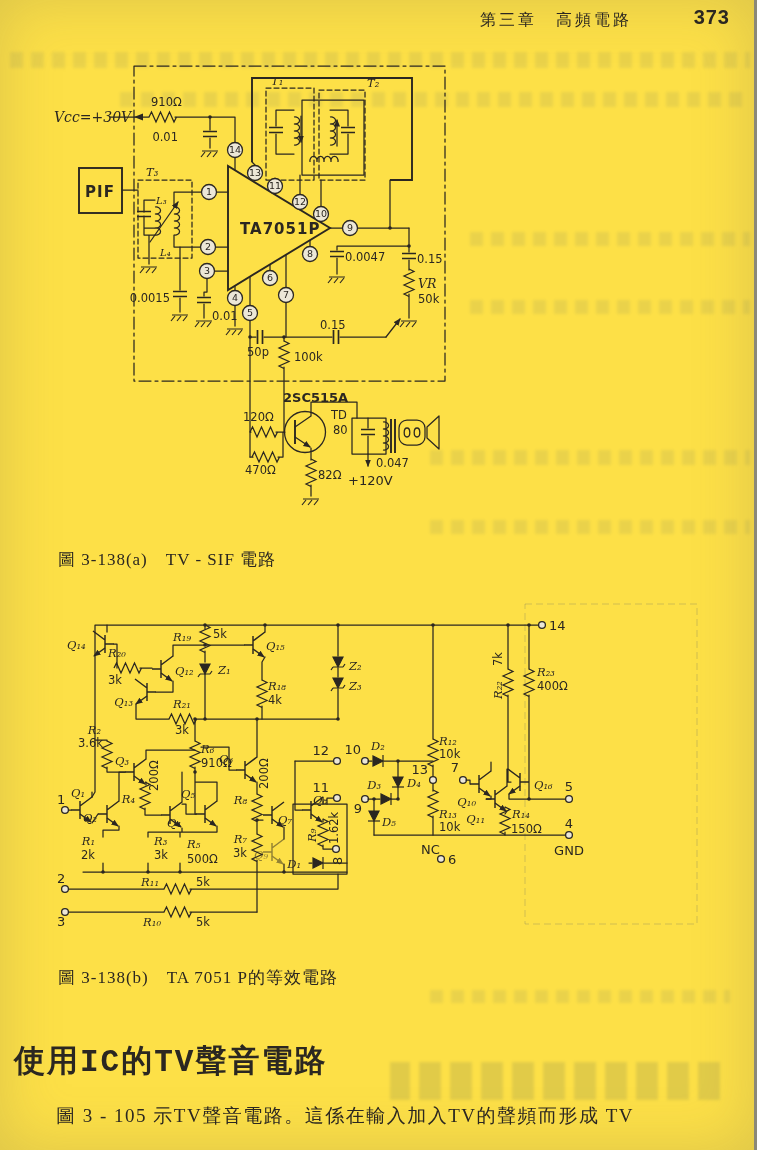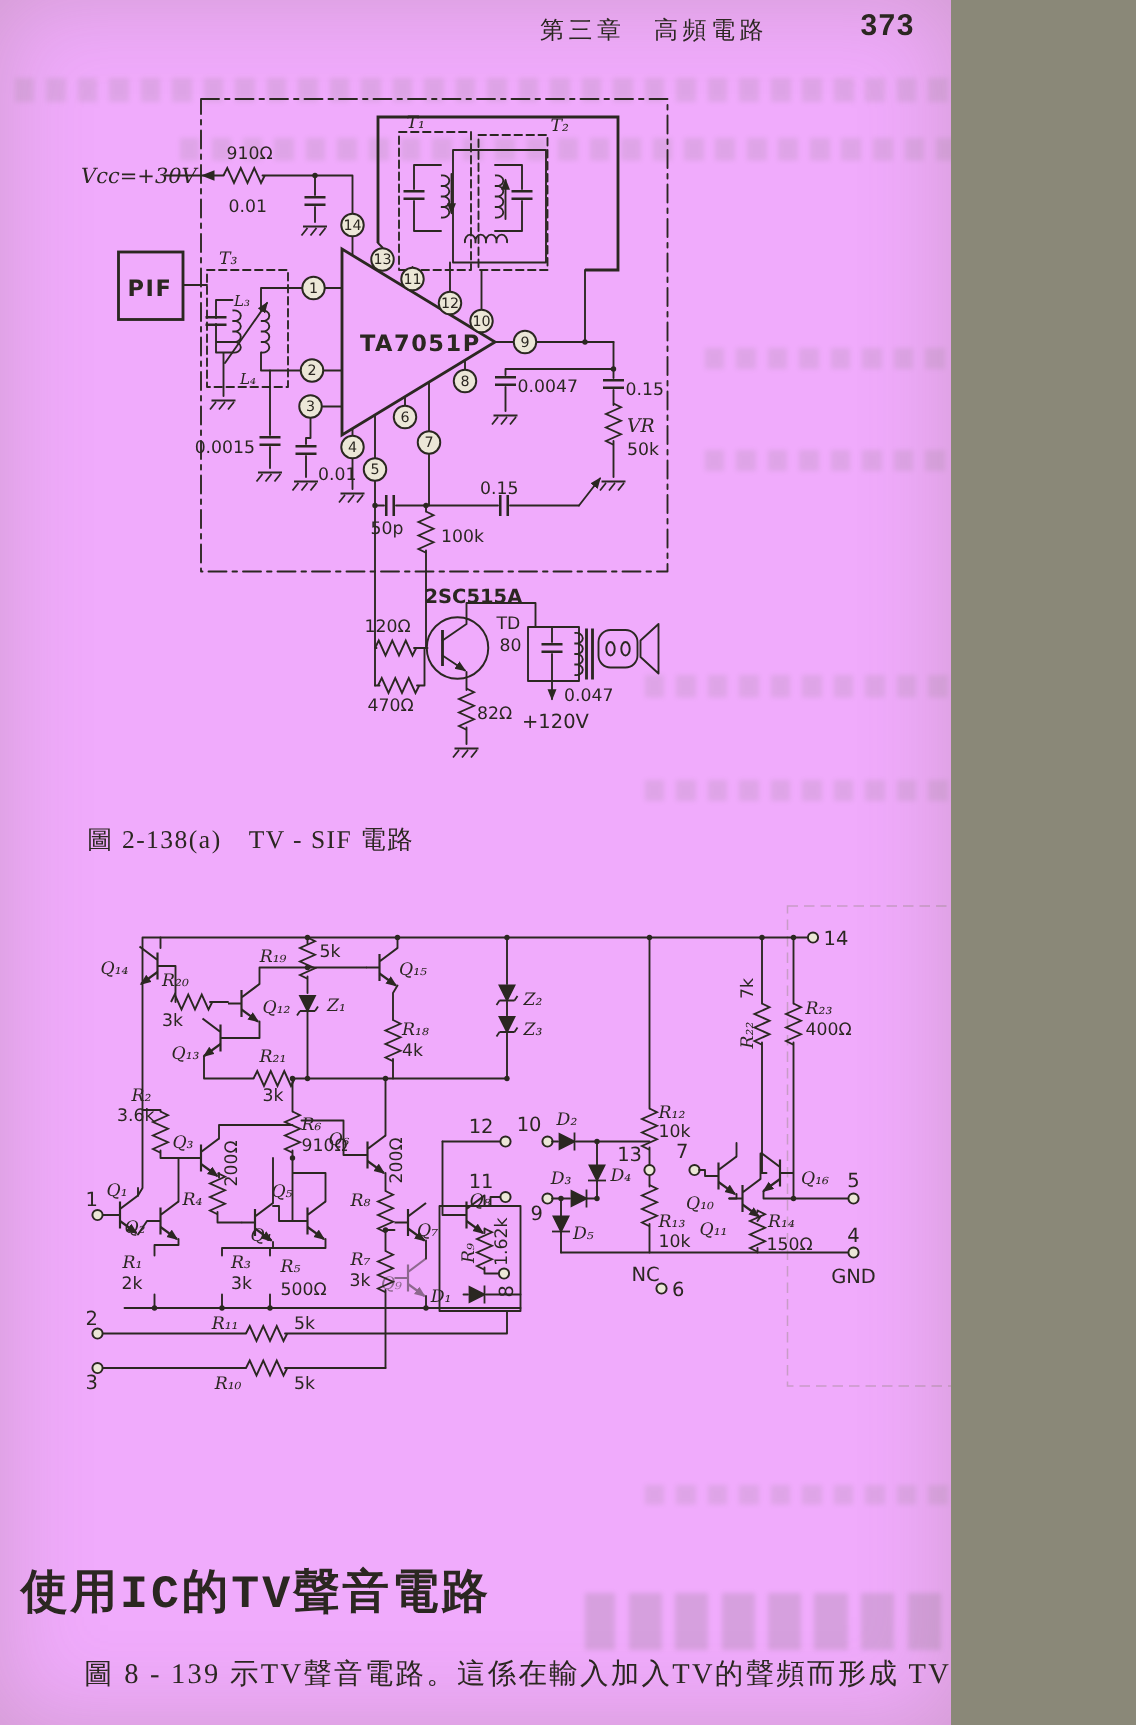--- a/index.html
+++ b/index.html
@@ -1,16 +1,16 @@
 <!DOCTYPE html>
 <html><head>
 <meta charset="utf-8">
 <style>
   html,body{margin:0;padding:0;background:#8a8878;}
-  .page{position:relative;width:634px;height:1150px;background:#f0abfc;
+  .page{position:relative;width:754px;height:1150px;background:#fde047;
         font-family:"Liberation Serif",serif;color:#2b2721;overflow:hidden;
         box-shadow:inset 0 0 60px rgba(120,110,80,.25);}
   .hdr-chapter{position:absolute;top:10px;right:122px;font-size:16px;letter-spacing:3px;}
   .hdr-page{position:absolute;top:6px;right:24px;font-size:20px;font-weight:bold;
             font-family:Liberation Sans, sans-serif;letter-spacing:1px;}
   .cap{position:absolute;left:58px;font-size:17px;letter-spacing:1px;}
   .cap-a{top:548px;} .cap-b{top:966px;}
   .heading{position:absolute;left:14px;top:1040px;font-size:31px;font-weight:bold;
            font-family:Liberation Mono, monospace;letter-spacing:2px;}
   .bodytext{position:absolute;left:56px;top:1103px;font-size:19px;letter-spacing:1.5px;width:690px;}
@@ -231,21 +231,21 @@
       <text class="val" x="191" y="371">120Ω</text>
       <text class="val" x="193" y="424">470Ω</text>
       <text class="val" x="266" y="429">82Ω</text>
       <text class="val" x="279" y="369">TD</text>
       <text class="val" x="281" y="384">80</text>
       <text class="val" x="324" y="417">0.047</text>
       <text class="val13" x="296" y="435">+120V</text>
     </g>
   </svg>
 
-  <div class="cap cap-a">圖 2-138(a)　TV - SIF 電路</div>
+  <div class="cap cap-a">圖 3-138(a)　TV - SIF 電路</div>
 
   <svg style="left:55px;top:592px;" width="650" height="355" viewBox="0 0 650 355">
 
     <rect x="470" y="12" width="172" height="320" class="ghost"></rect>
 
     <g>
 
       <path class="w" d="M40,33 H483 M40,33 V200 L37,205"></path>
       <circle class="term" cx="487" cy="33" r="3.4"></circle>
 
@@ -444,17 +444,18 @@
       <text class="val13" x="404" y="180" text-anchor="end">7</text>
       <text class="val13" x="366" y="262">NC</text>
       <text class="val13" x="393" y="272">6</text>
       <text class="val13" x="494" y="38">14</text>
       <text class="val13" x="514" y="199" text-anchor="middle">5</text>
       <text class="val13" x="514" y="236" text-anchor="middle">4</text>
       <text class="val13" x="514" y="263" text-anchor="middle">GND</text>
     </g>
   </svg>
 
+  <div class="cap cap-b">圖 3-138(b)　TA 7051 P的等效電路</div>
 
   <div class="heading">使用IC的TV聲音電路</div>
-  <div class="bodytext">圖 8 - 139 示TV聲音電路。這係在輸入加入TV的聲頻而形成 TV</div>
+  <div class="bodytext">圖 3 - 105 示TV聲音電路。這係在輸入加入TV的聲頻而形成 TV</div>
 
 </div>
 
 </body></html>

